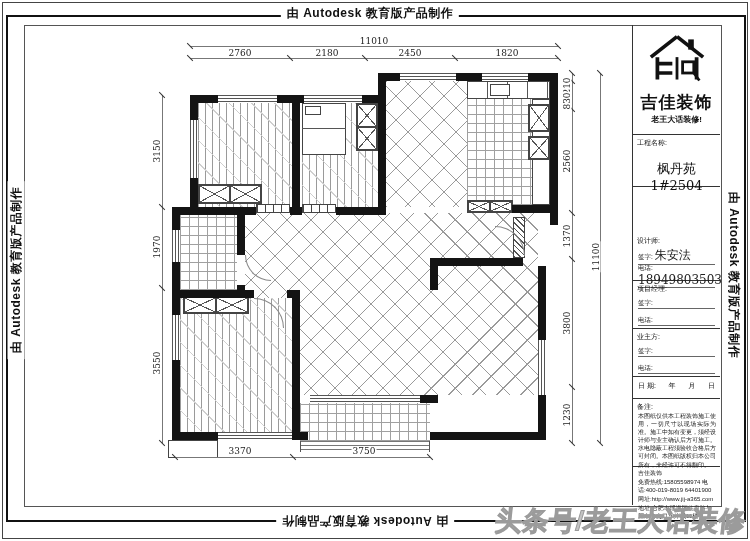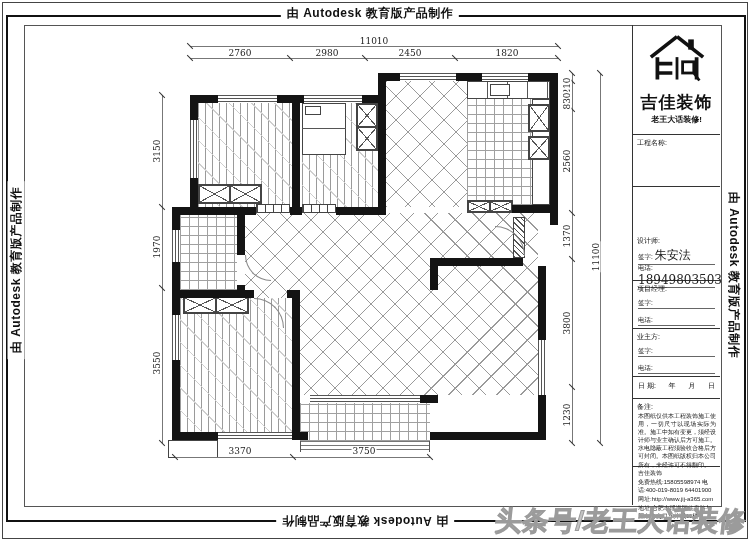--- a/index.html
+++ b/index.html
@@ -185,21 +185,21 @@
   <div class="tick" style="left:572px;top:387px;"></div>
   <div class="tick" style="left:572px;top:443px;"></div>
   <div class="tick" style="left:600px;top:73px;"></div>
   <div class="tick" style="left:600px;top:443px;"></div>
   <div class="tick" style="left:175px;top:457px;"></div>
   <div class="tick" style="left:293px;top:457px;"></div>
   <div class="tick" style="left:430px;top:457px;"></div>
 
   <div class="dlabel" style="left:374px;top:41px;">11010</div>
   <div class="dlabel" style="left:240px;top:53px;">2760</div>
-  <div class="dlabel" style="left:327px;top:53px;">2980</div>
+  <div class="dlabel" style="left:327px;top:53px;">2180</div>
   <div class="dlabel" style="left:410px;top:53px;">2450</div>
   <div class="dlabel" style="left:507px;top:53px;">1820</div>
   <div class="dlabel vert" style="left:157px;top:151px;">3150</div>
   <div class="dlabel vert" style="left:157px;top:247px;">1970</div>
   <div class="dlabel vert" style="left:157px;top:363px;">3550</div>
   <div class="dlabel vert" style="left:567px;top:86px;">210</div>
   <div class="dlabel vert" style="left:567px;top:101px;">830</div>
   <div class="dlabel vert" style="left:567px;top:161px;">2560</div>
   <div class="dlabel vert" style="left:567px;top:236px;">1370</div>
   <div class="dlabel vert" style="left:567px;top:323px;">3800</div>
@@ -217,20 +217,21 @@
         <path d="M9 32 h16 M9 42 h16" stroke="#111" stroke-width="4"></path>
         <path d="M30 25 v24" stroke="#111" stroke-width="3"></path>
         <rect x="36" y="30" width="12" height="12" fill="none" stroke="#111" stroke-width="3"></rect>
         <path d="M48 42 l6 8" stroke="#111" stroke-width="3"></path>
       </svg>
       <div class="brand" style="top:66px;">吉佳装饰</div>
       <div class="slogan" style="top:89px;">老王大话装修!</div>
     </div>
     <div class="sec" style="top:110px;height:52px;">
       <div class="lbl">工程名称:</div>
+      <div class="bigval" style="top:25px;">枫丹苑1#2504</div>
     </div>
     <div class="sec" style="top:208px;height:48px;">
       <div class="lbl">设计师:</div>
       <div class="fieldrow" style="top:14px;"><span>签字:</span> <span class="val">朱安法</span></div>
       <div class="fieldrow" style="top:31px;"><span>电话:</span> <span class="val">18949803503</span></div>
     </div>
     <div class="sec" style="top:256px;height:48px;">
       <div class="lbl">项目经理:</div>
       <div class="fieldrow" style="top:18px;"><span>签字:</span></div>
       <div class="fieldrow" style="top:35px;"><span>电话:</span></div>

